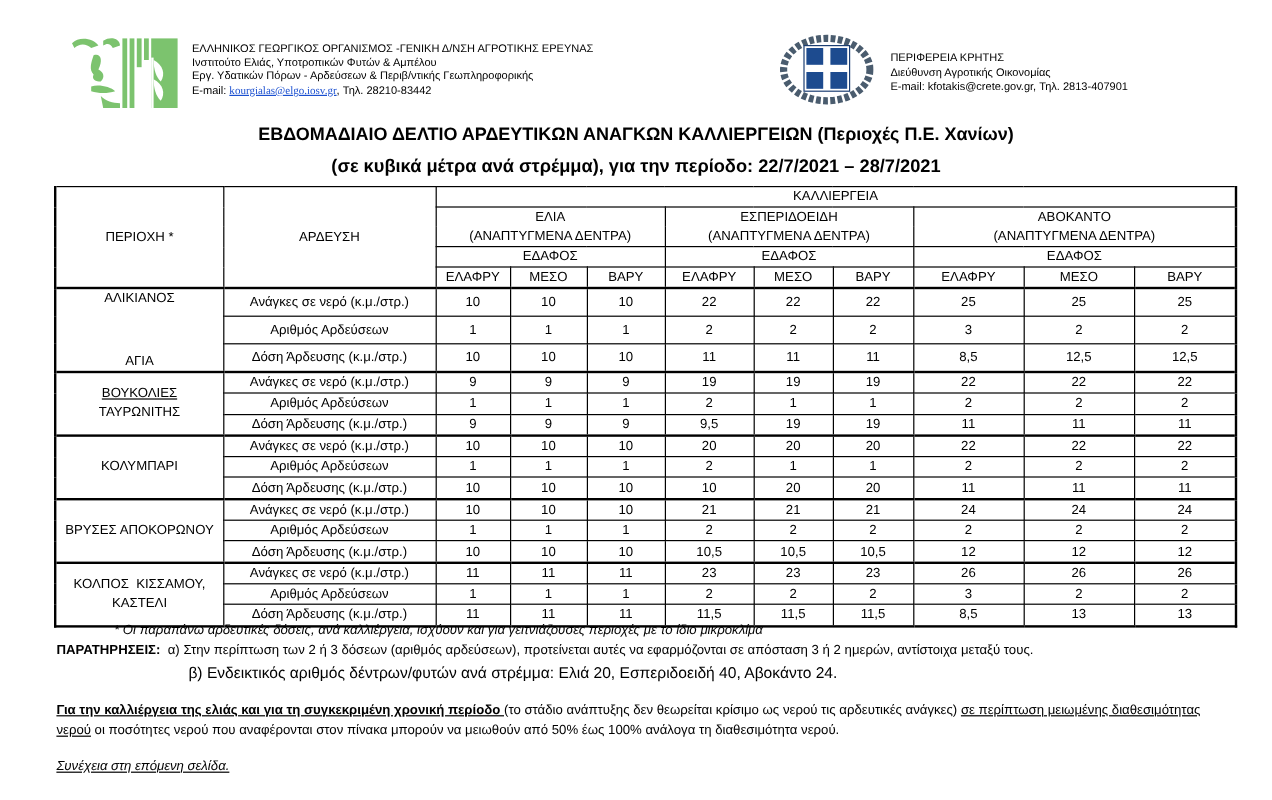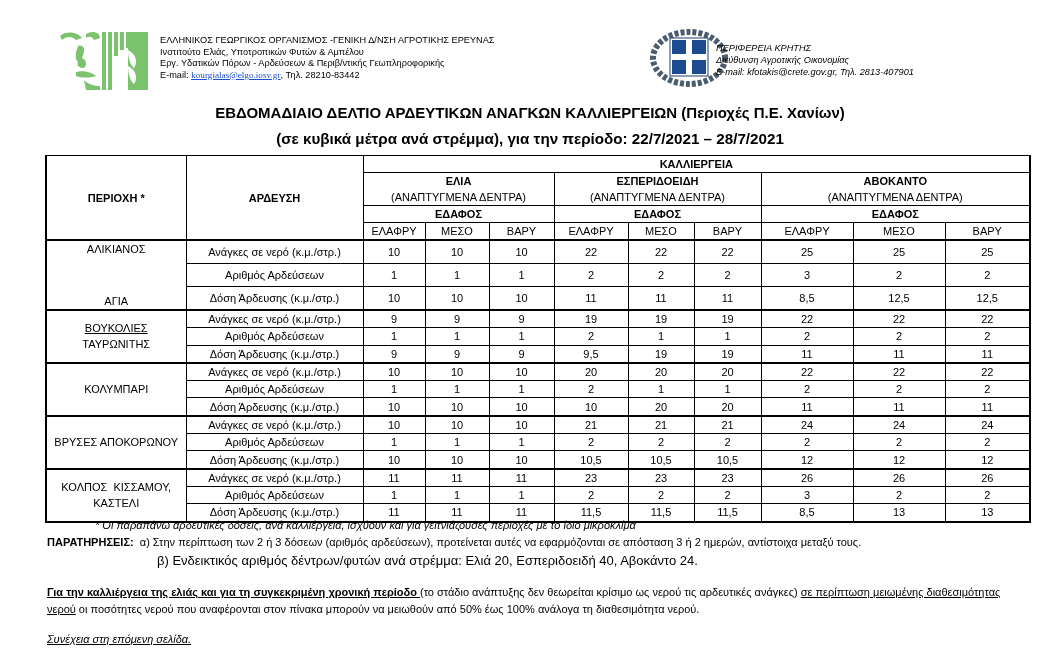--- a/index.html
+++ b/index.html
@@ -6,35 +6,35 @@
   body {
     width: 1060px; height: 667px; position: relative; overflow: hidden;
     font-family: "Liberation Sans", "DejaVu Sans", sans-serif; color: #000;
   }
   .abs { position: absolute; }
   
   .logo-left { left: 56px; top: 28px; width: 100px; height: 62px; }
   .hdr-left { left: 160px; top: 35px; font-size: 9.2px; line-height: 11.6px; }
   .hdr-left a { color: #1a4fd0; text-decoration: underline; font-family: Liberation Serif, serif; }
   .logo-right { left: 650px; top: 28px; width: 78px; height: 60px; }
-  .hdr-right { left: 716px; top: 42px; font-size: 9.2px; line-height: 12px; font-style: italic; }
+  .hdr-right { left: 742px; top: 42px; font-size: 9.2px; line-height: 12px; }
   .title1 { left: 0; width: 1060px; top: 104px; text-align: center; font-weight: bold; font-size: 15px; }
   .title2 { left: 0; width: 1060px; top: 130px; text-align: center; font-weight: bold; font-size: 15.2px; }
 
   
   table.main {
     position: absolute; left: 45px; top: 155px;
     border-collapse: collapse; table-layout: fixed;
     font-size: 11px; width: 984px;
   }
   table.main td, table.main th {
     border: 1px solid #000; padding: 0; text-align: center; vertical-align: middle;
     height: 16.3px; line-height: 14px; overflow: hidden; white-space: nowrap; font-weight: normal;
   }
-  table.main .b { font-weight: bold; }
+  table.main .b { font-weight: normal; }
   table.main tr.thick-top td { border-top: 2.5px solid #000; }
   table.main .outer-l { border-left: 2px solid #000; }
   table.main .outer-r { border-right: 2px solid #000; }
   table.main tr.last td { border-bottom: 2.5px solid #000; }
   table.main .region { white-space: normal; line-height: 16px; padding: 0 4px; }
   table.main tr.hdr td { height: 16px; }
 
   
   .note1 { left: 95px; top: 519px; font-style: italic; font-size: 11px; }
   .note2 { left: 47px; top: 536px; font-size: 11px; }

